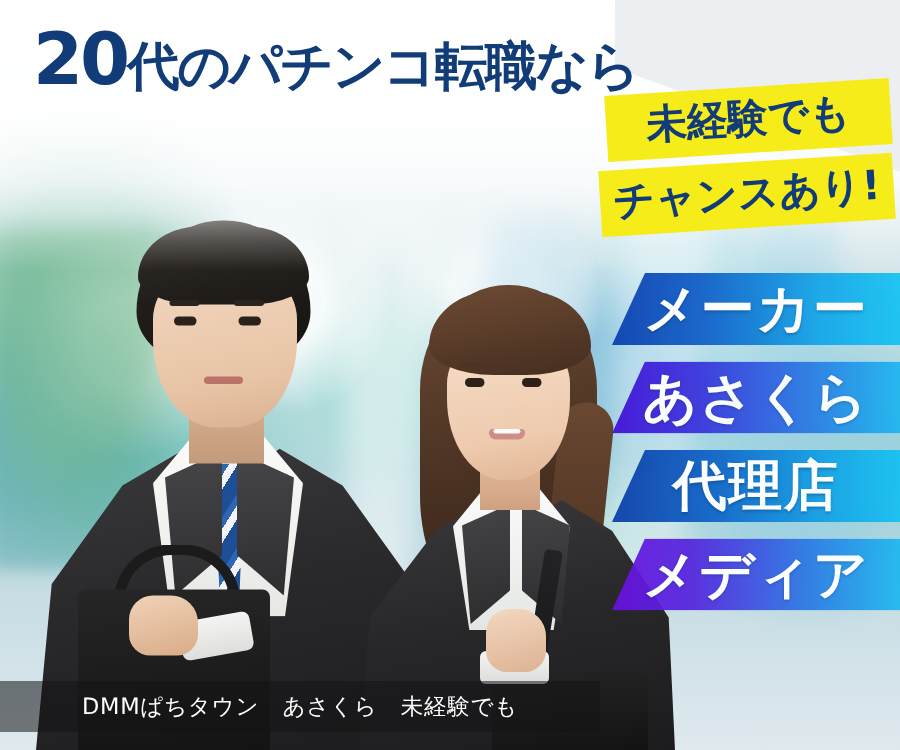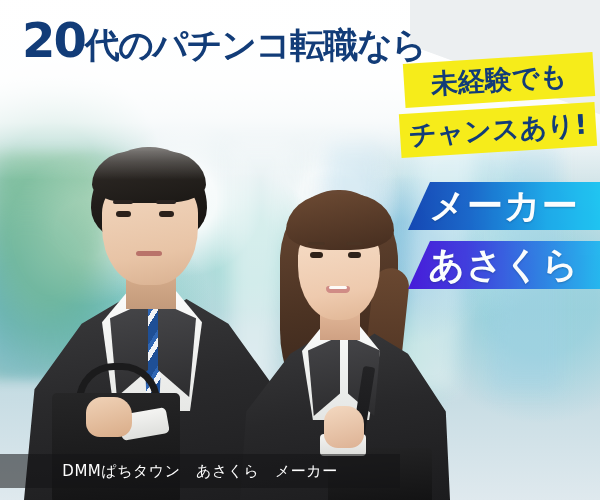--- a/index.html
+++ b/index.html
@@ -421,17 +421,19 @@
   <div class="headline">
     <span class="line1"><span class="num">20</span><span class="small-k">代のパチンコ転職なら</span></span>
   </div>
 
   <div class="badge badge-1">未経験でも</div>
   <div class="badge badge-2">チャンスあり!</div>
 
   <div class="cats">
     <div class="cat">メーカー</div>
     <div class="cat">あさくら</div>
+    <div class="cat">代理店</div>
+    <div class="cat">メディア</div>
   </div>
 
-  <div class="credit">DMMぱちタウン　あさくら　メーカー</div>
+  <div class="credit">DMMぱちタウン　あさくら　未経験でも</div>
 
 </div>
 
 </body></html>

